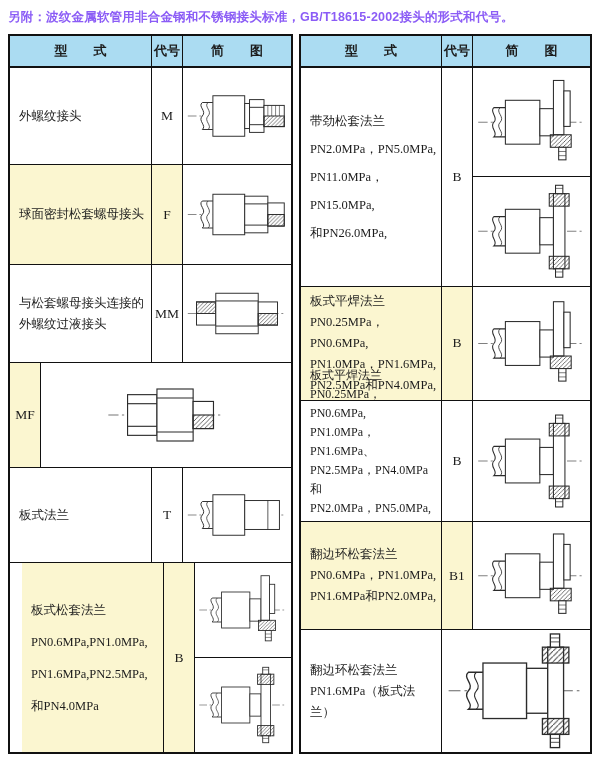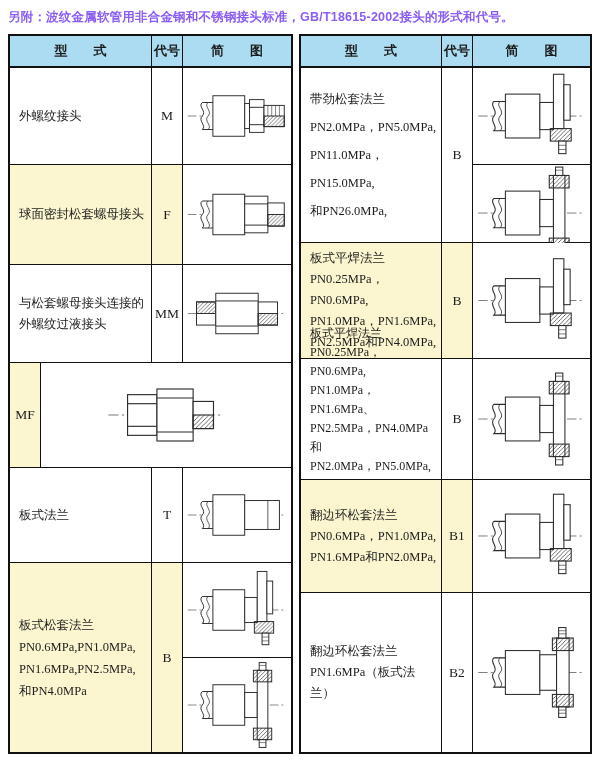--- a/index.html
+++ b/index.html
@@ -11,21 +11,21 @@
   .hc{display:flex;align-items:center;justify-content:center;font-weight:bold;font-size:13px;white-space:pre;}
   .c,.hc{border-right:1px solid #111;box-sizing:border-box;}
   .last{border-right:none;text-align:right;}
   .trow{display:flex;border-bottom:1px solid #111;box-sizing:border-box;}
   .trow:last-child{border-bottom:none;}
   .tcol{width:142px;flex:0 0 142px;}
   .ccol{width:31px;flex:0 0 31px;}
   .dcol{flex:1 1 auto;}
   .type{display:flex;align-items:center;padding:4px 4px 4px 9px;font-size:12.5px;line-height:21px;white-space:pre-line;}
   .loose{line-height:28px;}
-  .mid{line-height:22px;}
+  .mid{line-height:32px;margin-left:12px;}
   .tight{line-height:19px;font-size:12px;}
   .code{display:flex;align-items:center;justify-content:center;font-size:13.5px;}
   .hl{background:#fbf6d0;}
   .diag{display:flex;padding:0;background:#fff;}
   .diag.split{flex-direction:column;}
   .diag .dwrap{flex:1 1 auto;display:flex;}
   .diag.split .sub{flex:1 1 0;display:flex;border-bottom:1px solid #111;}
   .diag.split .sub:last-child{border-bottom:none;}
   .dwrap svg,.sub svg{width:100%;height:100%;display:block;}
 </style>
@@ -230,21 +230,21 @@
       </div>
     </div>
 
     <div class="tbl" style="width:293px">
       <div class="thead">
         <div class="hc tcol" style="flex-basis:141px;width:141px">型　　式</div>
         <div class="hc ccol">代号</div>
         <div class="hc dcol last">简　　图</div>
       </div>
 
-      <div class="trow" style="height:175px">
+      <div class="trow" style="height:228px">
         <div class="c tcol type loose" style="flex-basis:141px;width:141px">带劲松套法兰
 PN2.0MPa，PN5.0MPa,
 PN11.0MPa，PN15.0MPa,
 和PN26.0MPa,</div>
         <div class="c ccol code">B</div>
         <div class="c dcol diag split last">
           <div class="sub">
               <svg viewBox="0 0 112 92" preserveAspectRatio="xMidYMid meet" xmlns="http://www.w3.org/2000/svg">
                 <defs>
                   <pattern id="hp" width="4" height="4" patternUnits="userSpaceOnUse">
@@ -381,21 +381,20 @@
                   <path d="M82 74 h7 M82 78 h7" stroke-width="0.6"></path>
                 </g>
               </svg>
             </div>
         </div>
       </div>
 
       <div class="trow" style="flex:1 1 auto">
         <div class="c tcol type" style="flex-basis:141px;width:141px">翻边环松套法兰
 PN1.6MPa（板式法兰）</div>
-        <div class="c ccol code">B2</div>
         <div class="c dcol diag last">
           <div class="dwrap">
               <svg viewBox="0 0 112 92" preserveAspectRatio="xMidYMid meet" xmlns="http://www.w3.org/2000/svg">
                 <defs>
                   <pattern id="hp" width="4" height="4" patternUnits="userSpaceOnUse">
                     <path d="M0 4 L4 0" stroke="#3a3a3a" stroke-width="0.7"></path>
                   </pattern>
                 </defs>
                 <g fill="none" stroke="#2b2b2b" stroke-width="1">
                   <line x1="5" y1="46" x2="107" y2="46" stroke="#666" stroke-width="0.8" stroke-dasharray="9 3 2 3"></line>

